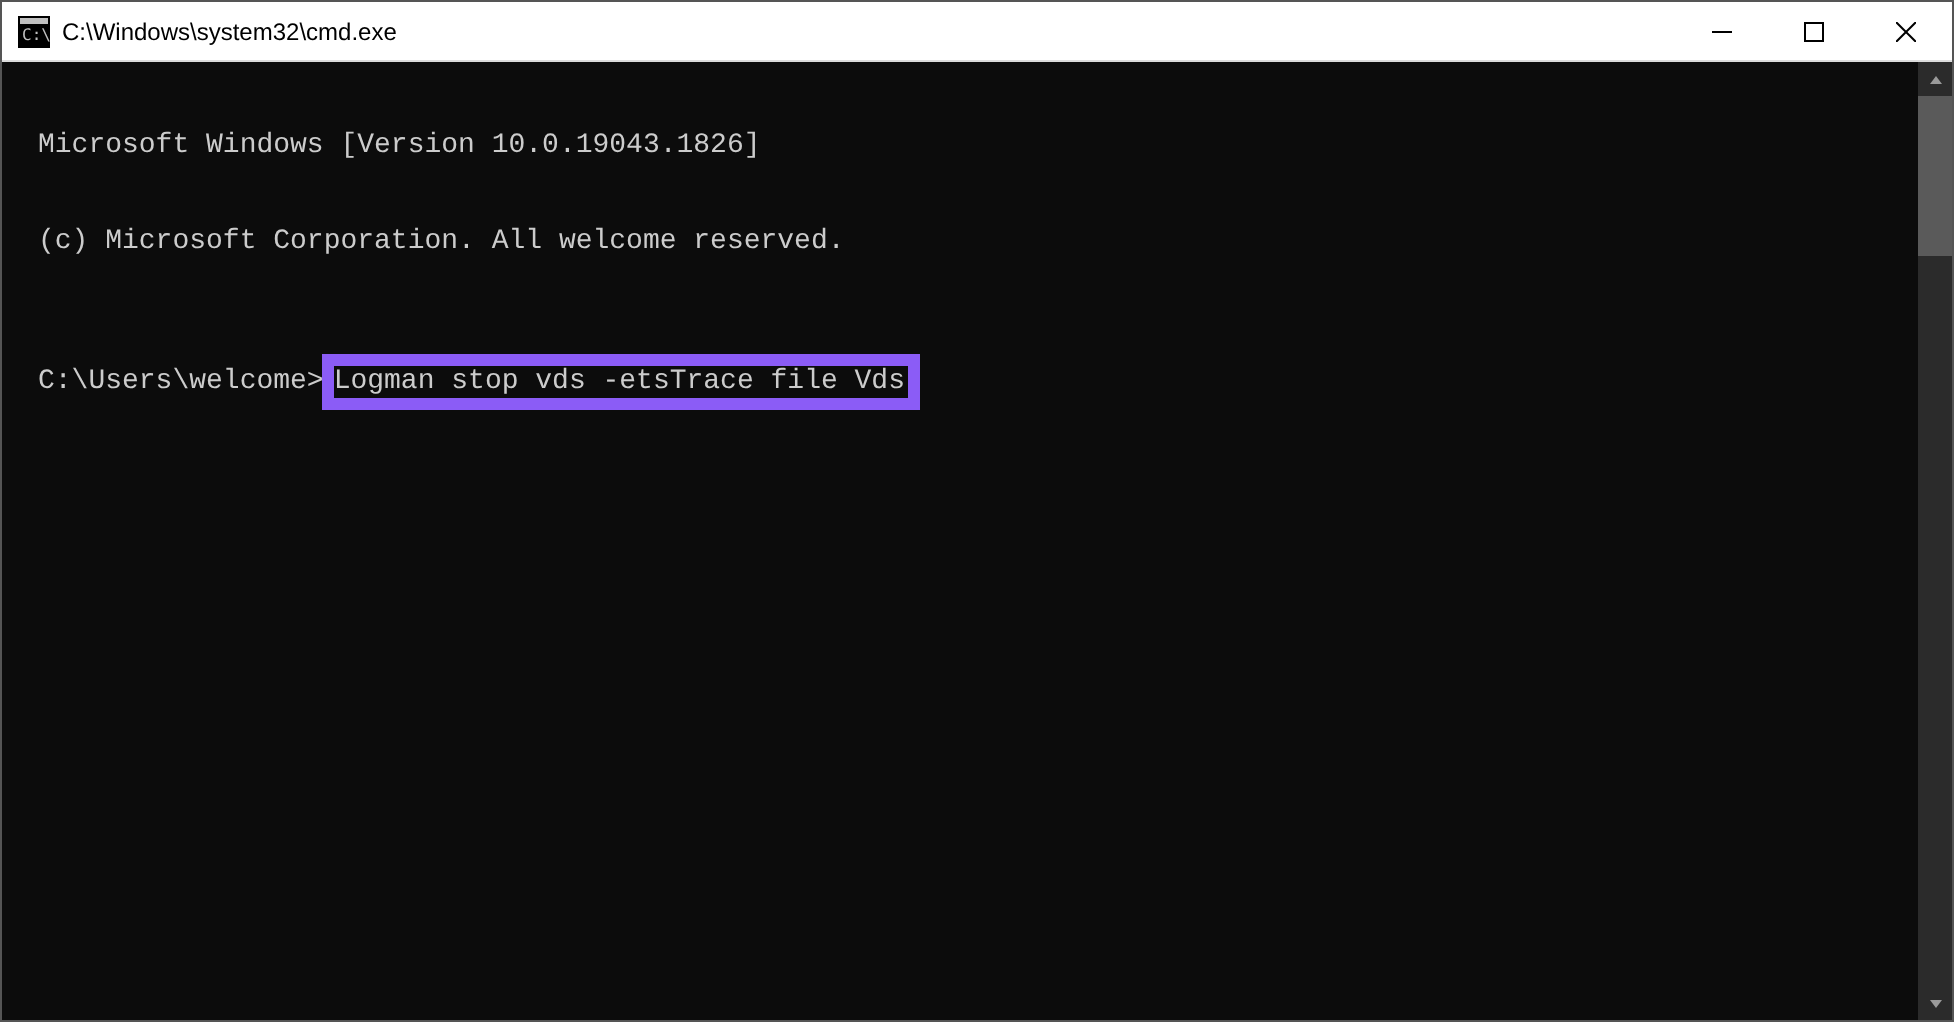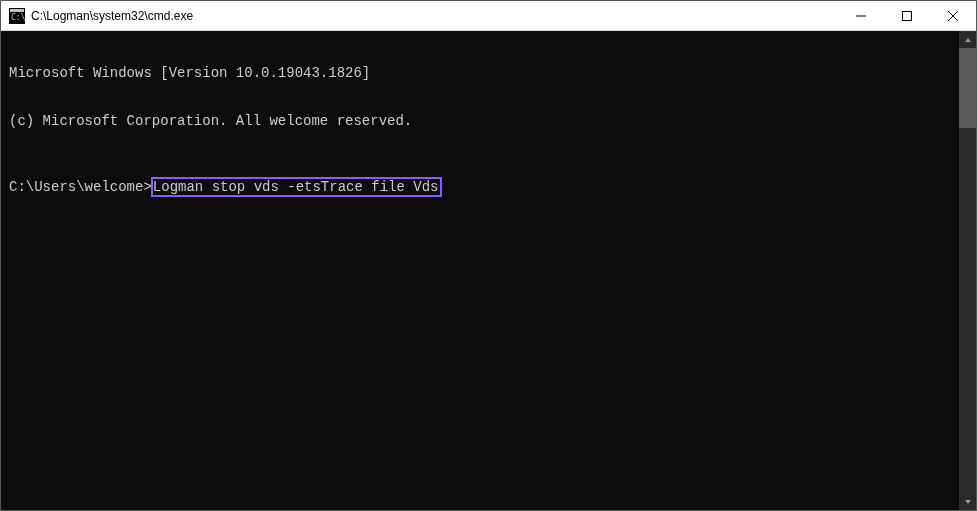--- a/index.html
+++ b/index.html
@@ -66,21 +66,21 @@
       background: #0c0c0c;
       position: relative;
     }
     .terminal {
       flex: 1;
       background: #0c0c0c;
       font-family: Consolas, "Courier New", monospace;
       font-size: 14px;
       line-height: 16px;
       color: #cccccc;
-      padding: 2px 8px;
+      padding: 2px 18px;
       white-space: pre;
       overflow: hidden;
     }
     .scrollbar {
       width: 17px;
       background: #2b2b2b;
       position: relative;
     }
     .scrollbar-thumb {
       position: absolute;
@@ -102,42 +102,42 @@
     .scroll-arrow.up { top: 0; }
     .scroll-arrow.down { bottom: 0; }
     .term-line {
       display: block;
     }
     .term-line .prompt-text {
       display: inline;
     }
     .term-line .command-box {
       display: inline-block;
-      border: 2px solid #8b5cf6;
+      border: 6px solid #8b5cf6;
       padding: 0 2px 0 0;
       margin-left: -1px;
       text-align: center;
     }
     .spacer {
       height: 16px;
     }
   </style>
 </head>
 <body>
 
 <div class="window">
   <div class="titlebar">
     <span class="titlebar-icon">
       <svg width="16" height="16" viewBox="0 0 16 16">
         <rect x="0" y="0" width="16" height="16" fill="#000"></rect>
         <rect x="1" y="1" width="14" height="3" fill="#c0c0c0"></rect>
         <text x="2" y="12" font-size="8" fill="#c0c0c0" font-family="monospace">C:\</text>
       </svg>
     </span>
-    <span class="titlebar-title">C:\Logman\system32\cmd.exe</span>
+    <span class="titlebar-title">C:\Windows\system32\cmd.exe</span>
     <div class="window-controls">
       <button class="win-btn">
         <svg width="10" height="10" viewBox="0 0 10 10">
           <line x1="0" y1="5" x2="10" y2="5" stroke="#000" stroke-width="1"></line>
         </svg>
       </button>
       <button class="win-btn">
         <svg width="10" height="10" viewBox="0 0 10 10">
           <rect x="0.5" y="0.5" width="9" height="9" fill="none" stroke="#000" stroke-width="1"></rect>
         </svg>

